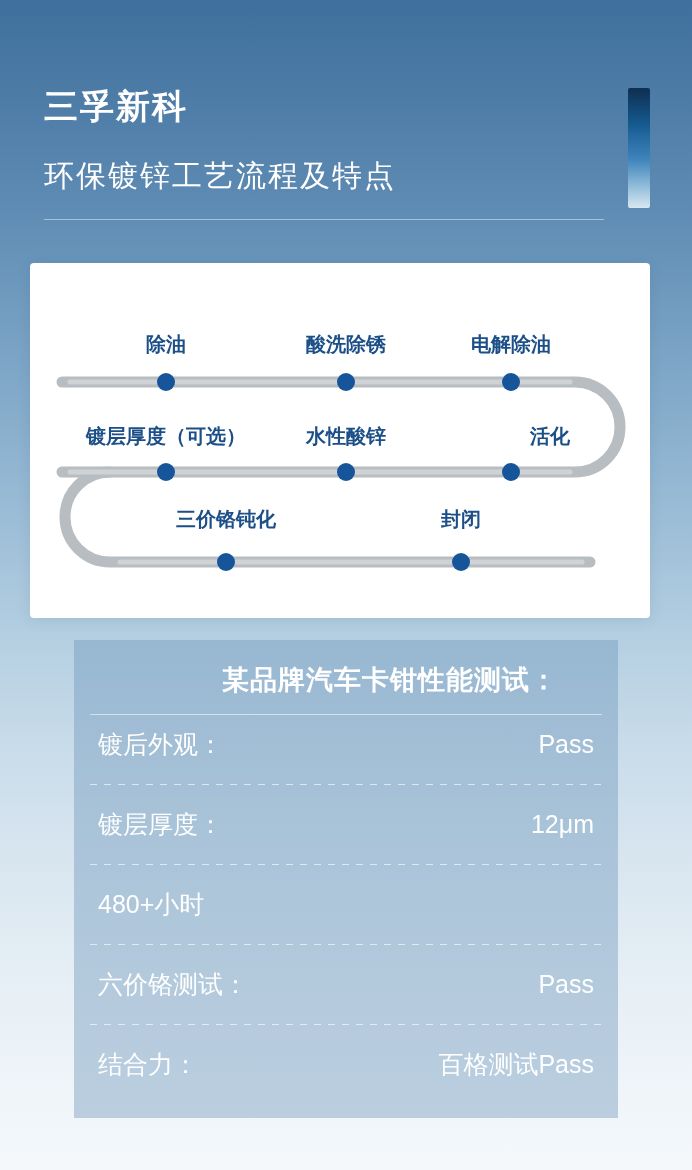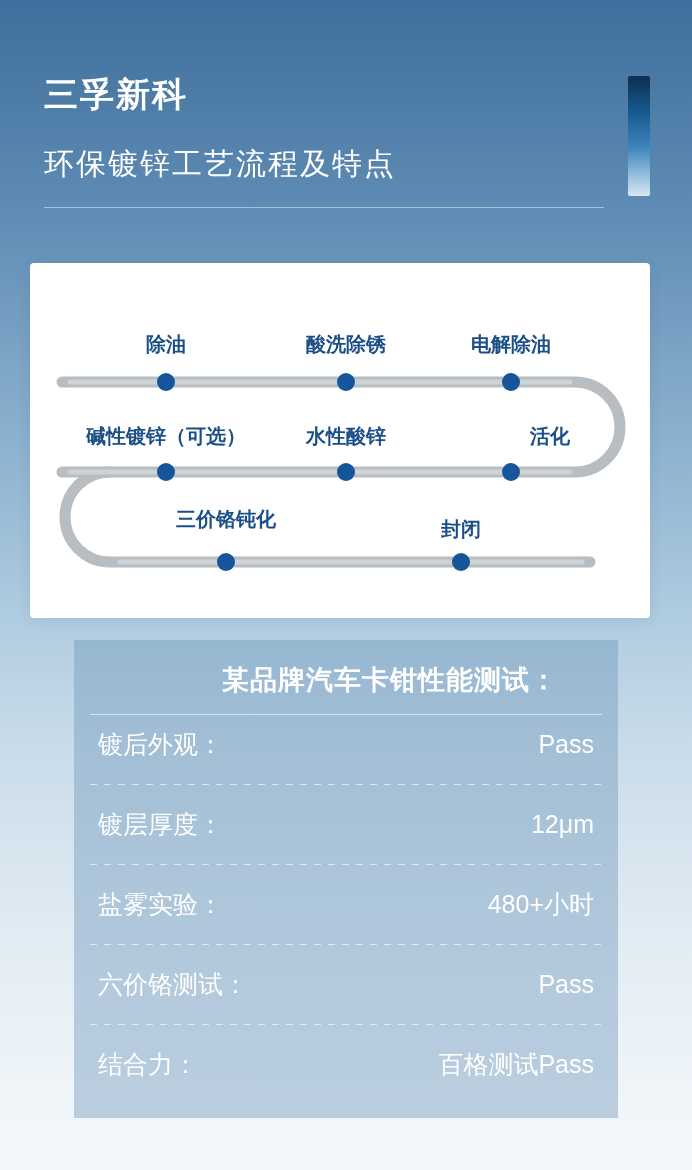--- a/index.html
+++ b/index.html
@@ -23,21 +23,21 @@
       #e6eff5 84%,
       #f0f5f9 94%,
       #f4f8fb 100%);
     position: relative;
   }
 
   
   .header {
     position: absolute;
     left: 0;
-    top: 4px;
+    top: 16px;
     width: 692px;
     height: 230px;
   }
   .brand {
     position: absolute;
     left: 44px;
     top: 68px;
     font-size: 34px;
     font-weight: bold;
     color: #ffffff;
@@ -200,41 +200,40 @@
       <circle cx="196" cy="299" r="9" fill="#17559b"></circle>
       <circle cx="431" cy="299" r="9" fill="#17559b"></circle>
     </svg>
 
     <div class="node-label" style="left:136px; top:68px;">除油</div>
     <div class="node-label" style="left:316px; top:68px;text-align:right;">酸洗除锈</div>
     <div class="node-label" style="left:481px; top:68px;">电解除油</div>
 
     <div class="node-label" style="left:481px; top:160px;margin-left:39px;">活化</div>
     <div class="node-label" style="left:316px; top:160px;">水性酸锌</div>
-    <div class="node-label" style="left:136px; top:160px;">碱性镀锌（可选）</div>
+    <div class="node-label" style="left:136px; top:160px;">镀层厚度（可选）</div>
 
     <div class="node-label" style="left:196px; top:243px;font-family:Liberation Serif, serif;">三价铬钝化</div>
-    <div class="node-label" style="left:431px; top:243px;margin-top:10px;">封闭</div>
+    <div class="node-label" style="left:431px; top:243px;">封闭</div>
   </div>
 </div>
 
 <div class="spec-panel">
   <div class="spec-title">某品牌汽车卡钳性能测试：</div>
   <div class="spec-title-rule"></div>
   <div class="spec-rows">
     <div class="spec-row">
       <span class="spec-key">镀后外观：</span>
       <span class="spec-val">Pass</span>
     </div>
     <div class="spec-row">
       <span class="spec-key">镀层厚度：</span>
       <span class="spec-val">12μm</span>
     </div>
     <div class="spec-row">
-      <span class="spec-key">盐雾实验：</span>
       <span class="spec-val">480+小时</span>
     </div>
     <div class="spec-row">
       <span class="spec-key">六价铬测试：</span>
       <span class="spec-val">Pass</span>
     </div>
     <div class="spec-row">
       <span class="spec-key">结合力：</span>
       <span class="spec-val">百格测试Pass</span>
     </div>

